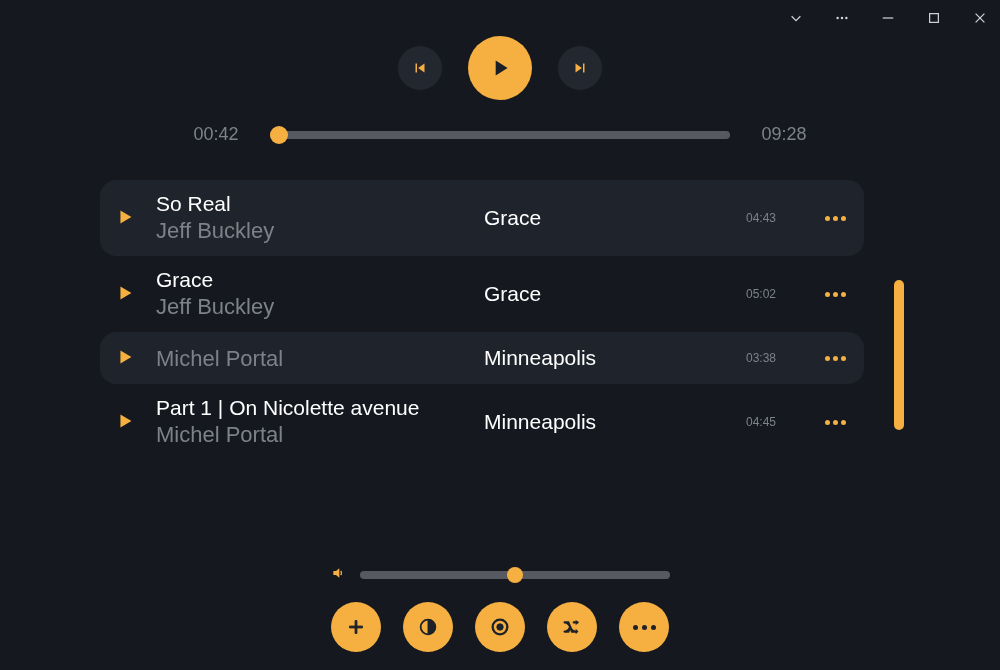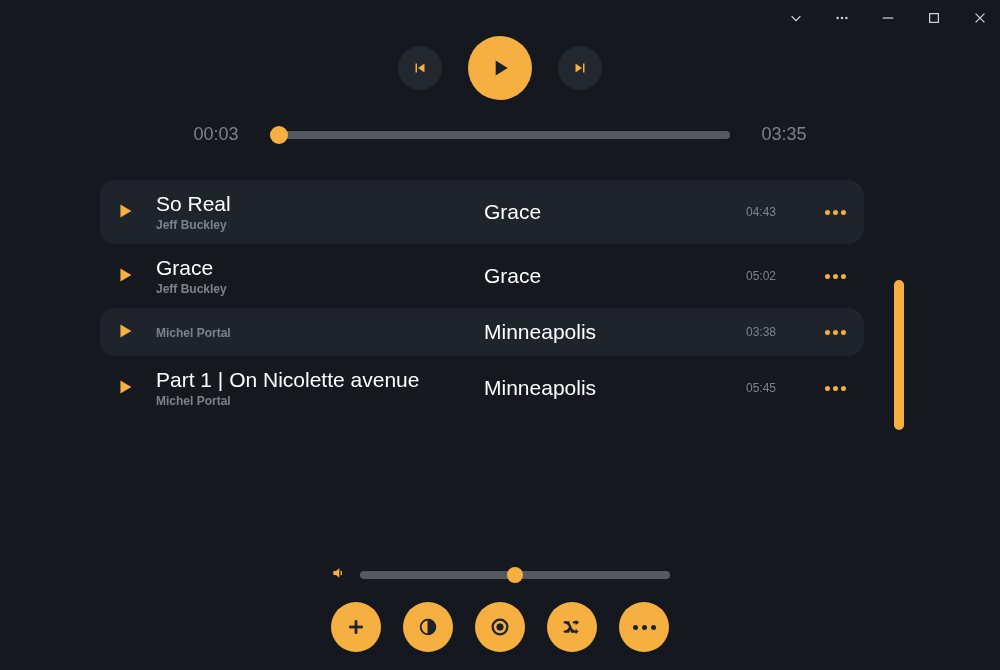--- a/index.html
+++ b/index.html
@@ -102,21 +102,21 @@
   .play-mini {
     width: 24px; height: 24px;
     flex: 0 0 24px;
     margin-right: 18px;
   }
   .play-mini svg { width: 22px; height: 22px; fill: var(--accent); }
   .track-main {
     flex: 0 0 320px;
   }
   .track-title { font-size: 21px; color: #fff; }
-  .track-artist { font-size: 12px; color: var(--text-dim); margin-top: 2px; font-weight: bold; }
+  .track-artist { font-size: 22px; color: var(--text-dim); margin-top: 2px; }
   .track-album {
     flex: 1 1 auto;
     font-size: 21px; color: #fff;
     padding-left: 8px;
   }
   .track-dur {
     flex: 0 0 60px;
     font-size: 12px; color: var(--text-dim);
   }
   .track-more {
@@ -229,25 +229,25 @@
       </svg>
   </div>
   <div class="tbtn">
     <svg width="18" height="18" viewBox="0 0 24 24">
         <path d="M16 6h2v12h-2V6zM6 18l8.5-6L6 6v12z"></path>
       </svg>
   </div>
 </div>
 
 <div class="seek-row">
-  <div class="time-label">00:03</div>
+  <div class="time-label">00:42</div>
   <div class="seek-track">
     <div class="seek-thumb"></div>
   </div>
-  <div class="time-label">03:35</div>
+  <div class="time-label">09:28</div>
 </div>
 
 <div class="playlist">
   <div class="track-row highlight">
     <div class="play-mini"><svg viewBox="0 0 24 24">
           <path d="M7 5v14l12-7z"></path>
         </svg></div>
     <div class="track-main">
       <div class="track-title">So Real</div>
       <div class="track-artist">Jeff Buckley</div>
@@ -296,21 +296,21 @@
 
   <div class="track-row">
     <div class="play-mini"><svg viewBox="0 0 24 24">
           <path d="M7 5v14l12-7z"></path>
         </svg></div>
     <div class="track-main">
       <div class="track-title">Part 1 | On Nicolette avenue</div>
       <div class="track-artist">Michel Portal</div>
     </div>
     <div class="track-album">Minneapolis</div>
-    <div class="track-dur">05:45</div>
+    <div class="track-dur">04:45</div>
     <div class="track-more">
         <span></span>
         <span></span>
         <span></span>
       </div>
   </div>
 </div>
 
 <div class="scroll-thumb"></div>
 

